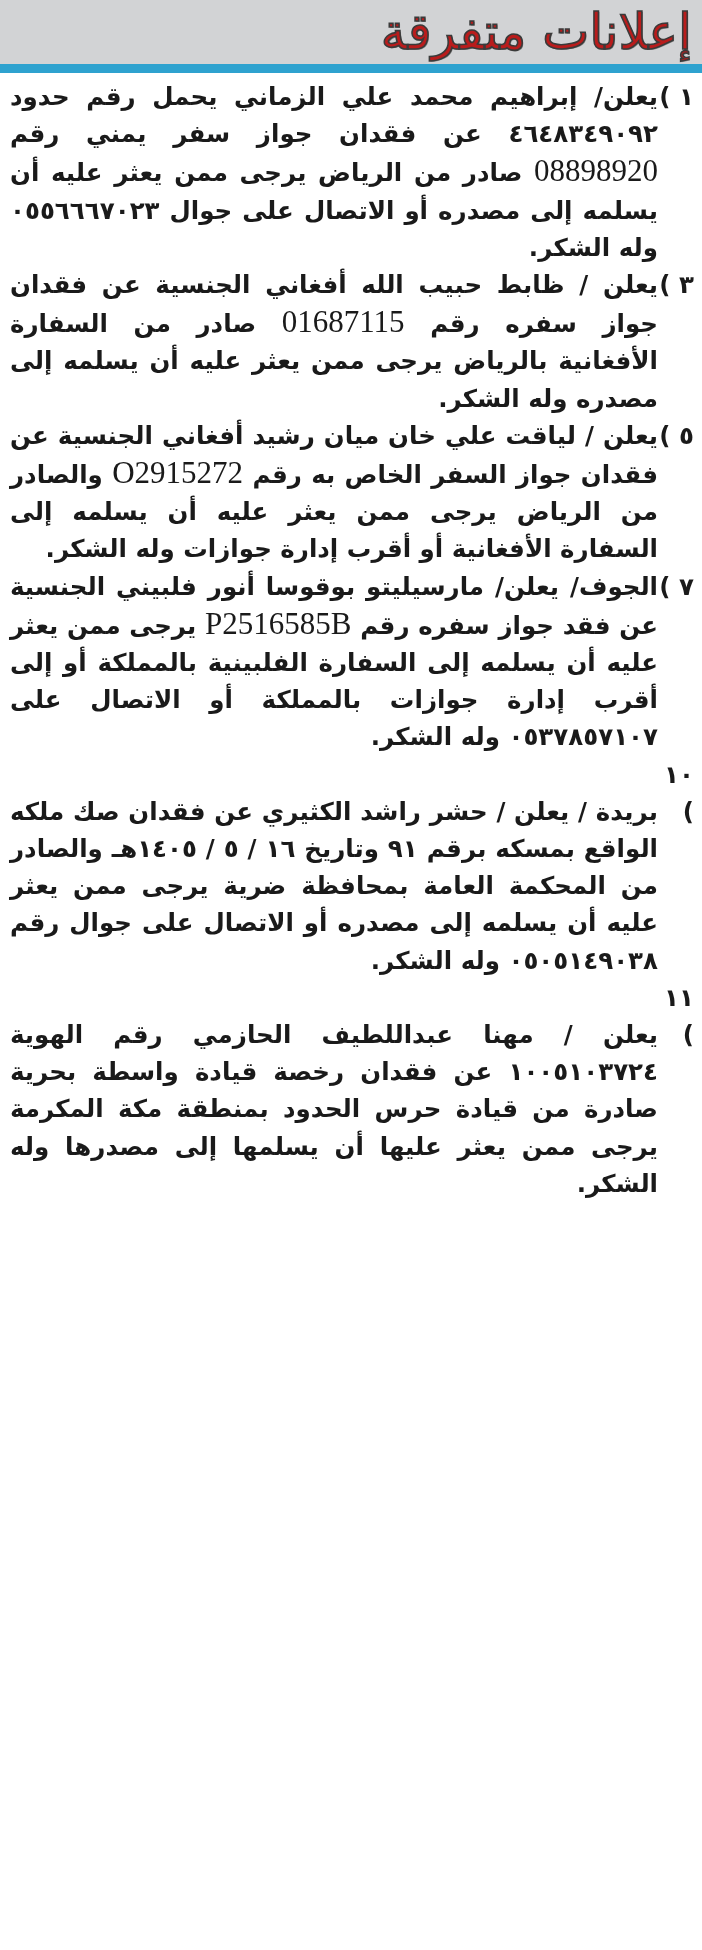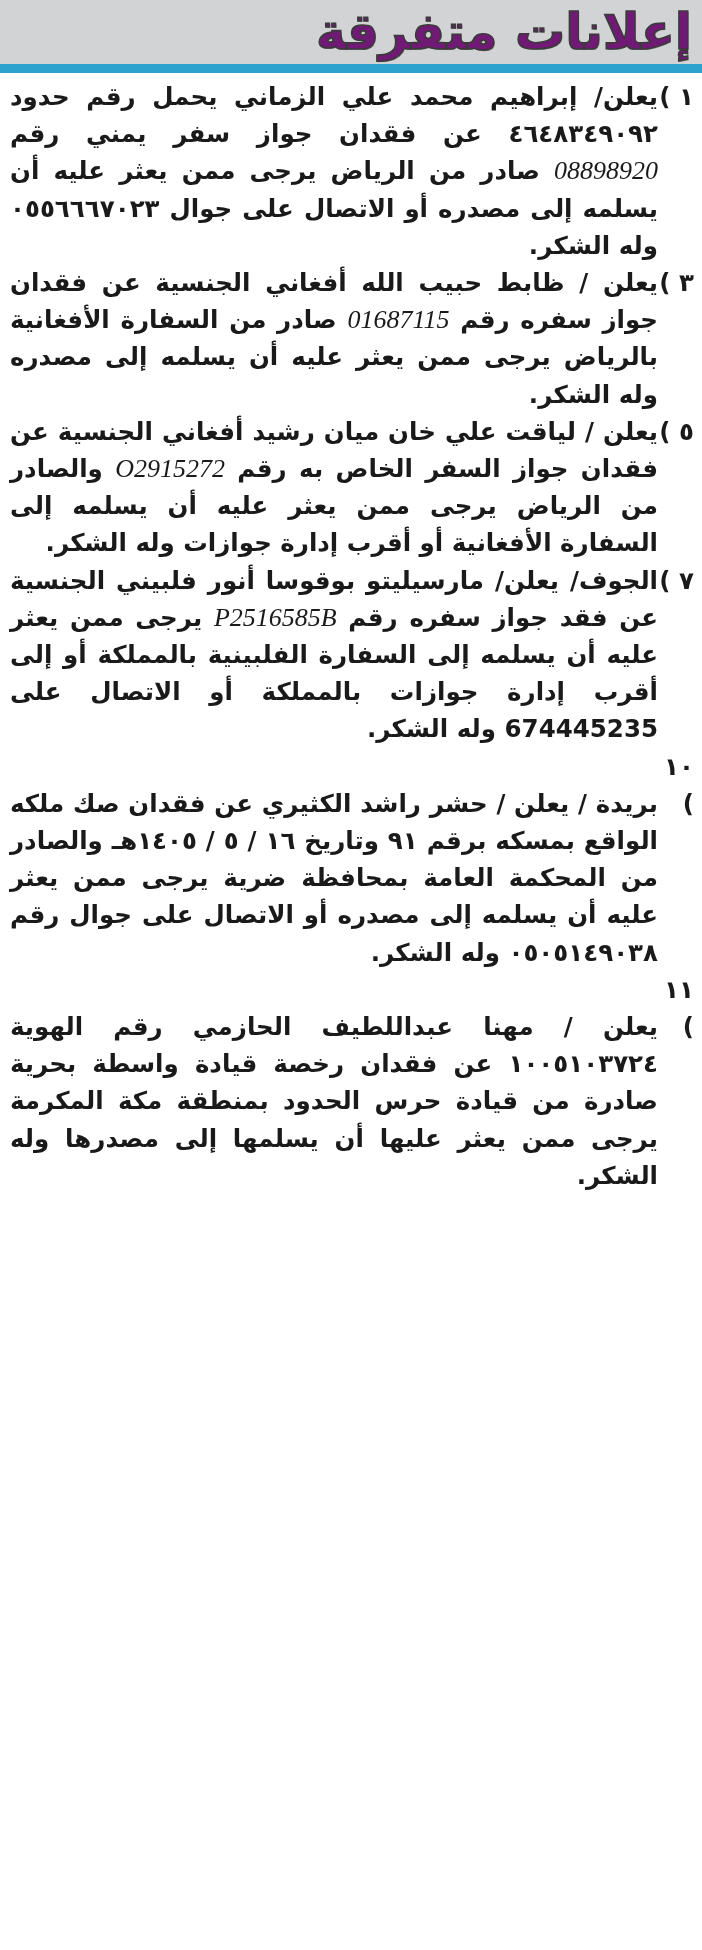--- a/index.html
+++ b/index.html
@@ -3,23 +3,23 @@
 <meta charset="utf-8">
 <style>
   html, body { margin: 0; padding: 0; background: #ffffff; }
   body { width: 702px; height: 1950px; overflow: hidden; position: relative; }
   .header {
     position: absolute; left: 0; top: 0; width: 702px; height: 64px;
     background: #d2d3d5;
   }
   .header-title {
     position: absolute; right: 10px; top: 2px;
-    font-family: "DejaVu Sans", sans-serif; font-weight: bold;
+    font-family: "DejaVu Sans", sans-serif; font-weight: normal;
     font-size: 50px; line-height: 60px; direction: rtl;
-    color: #701a75;
+    color: #b91c1c;
     -webkit-text-stroke: 1.6px #3a3a3a;
     text-shadow: 1px 1px 0 #8a8a8a;
     letter-spacing: 0px;
   }
   .header-rule {
     position: absolute; left: 0; top: 64px; width: 702px; height: 9px;
     background: #2ea2cf;
   }
   .notices {
     position: absolute; left: 10px; right: 8px; top: 78px;
@@ -27,43 +27,43 @@
     font-family: "DejaVu Sans", sans-serif; font-weight: bold;
     font-size: 24.5px; line-height: 37.2px; color: #1a1a1a;
   }
   .notice {
     padding-right: 36px; text-indent: -36px; margin: 0;
     text-align-last: right;
   }
   .notice-number { display: inline-block; width: 36px; text-indent: 0; text-align: right; }
   .num-latin {
     font-family: "Liberation Serif", serif; font-weight: normal;
-    font-size: 26px; letter-spacing: 0;
-    unicode-bidi: isolate; direction: ltr; font-style: italic;
+    font-size: 31px; letter-spacing: 0;
+    unicode-bidi: isolate; direction: ltr;
   }
 </style>
 </head>
 <body>
 
 <div class="header">
   <div class="header-title">إعلانات متفرقة</div>
 </div>
 <div class="header-rule"></div>
 
 <div class="notices" id="notices">
   <p class="notice"><span class="notice-number">١ )</span><span class="notice-before">يعلن/ إبراهيم محمد علي الزماني يحمل رقم حدود ٤٦٤٨٣٤٩٠٩٢ عن فقدان جواز سفر يمني رقم</span> <span class="num-latin">08898920</span> <span class="notice-after">صادر من الرياض يرجى ممن يعثر عليه أن يسلمه إلى مصدره أو الاتصال على جوال ٠٥٥٦٦٦٧٠٢٣ وله الشكر.</span></p>
 
 
   <p class="notice"><span class="notice-number">٣ )</span><span class="notice-before">يعلن / ظابط حبيب الله أفغاني الجنسية عن فقدان جواز سفره رقم</span> <span class="num-latin">01687115</span> <span class="notice-after">صادر من السفارة الأفغانية بالرياض يرجى ممن يعثر عليه أن يسلمه إلى مصدره وله الشكر.</span></p>
 
 
   <p class="notice"><span class="notice-number">٥ )</span><span class="notice-before">يعلن / لياقت علي خان ميان رشيد أفغاني الجنسية عن فقدان جواز السفر الخاص به رقم</span> <span class="num-latin">O2915272</span> <span class="notice-after">والصادر من الرياض يرجى ممن يعثر عليه أن يسلمه إلى السفارة الأفغانية أو أقرب إدارة جوازات وله الشكر.</span></p>
 
 
-  <p class="notice"><span class="notice-number">٧ )</span><span class="notice-before">الجوف/ يعلن/ مارسيليتو بوقوسا أنور فلبيني الجنسية عن فقد جواز سفره رقم</span> <span class="num-latin">P2516585B</span> <span class="notice-after">يرجى ممن يعثر عليه أن يسلمه إلى السفارة الفلبينية بالمملكة أو إلى أقرب إدارة جوازات بالمملكة أو الاتصال على 674445235 وله الشكر.</span></p>
+  <p class="notice"><span class="notice-number">٧ )</span><span class="notice-before">الجوف/ يعلن/ مارسيليتو بوقوسا أنور فلبيني الجنسية عن فقد جواز سفره رقم</span> <span class="num-latin">P2516585B</span> <span class="notice-after">يرجى ممن يعثر عليه أن يسلمه إلى السفارة الفلبينية بالمملكة أو إلى أقرب إدارة جوازات بالمملكة أو الاتصال على ٠٥٣٧٨٥٧١٠٧ وله الشكر.</span></p>
 
 
 
   <p class="notice"><span class="notice-number">١٠ )</span><span class="notice-before">بريدة / يعلن / حشر راشد الكثيري عن فقدان صك ملكه الواقع بمسكه برقم ٩١ وتاريخ ١٦ / ٥ / ١٤٠٥هـ والصادر من المحكمة العامة بمحافظة ضرية يرجى ممن يعثر عليه أن يسلمه إلى مصدره أو الاتصال على جوال رقم ٠٥٠٥١٤٩٠٣٨ وله الشكر.</span>  </p>
 
   <p class="notice"><span class="notice-number">١١ )</span><span class="notice-before">يعلن / مهنا عبداللطيف الحازمي رقم الهوية ١٠٠٥١٠٣٧٢٤ عن فقدان رخصة قيادة واسطة بحرية صادرة من قيادة حرس الحدود بمنطقة مكة المكرمة يرجى ممن يعثر عليها أن يسلمها إلى مصدرها وله الشكر.</span>  </p>
 
 </div>
 
 </body></html>

